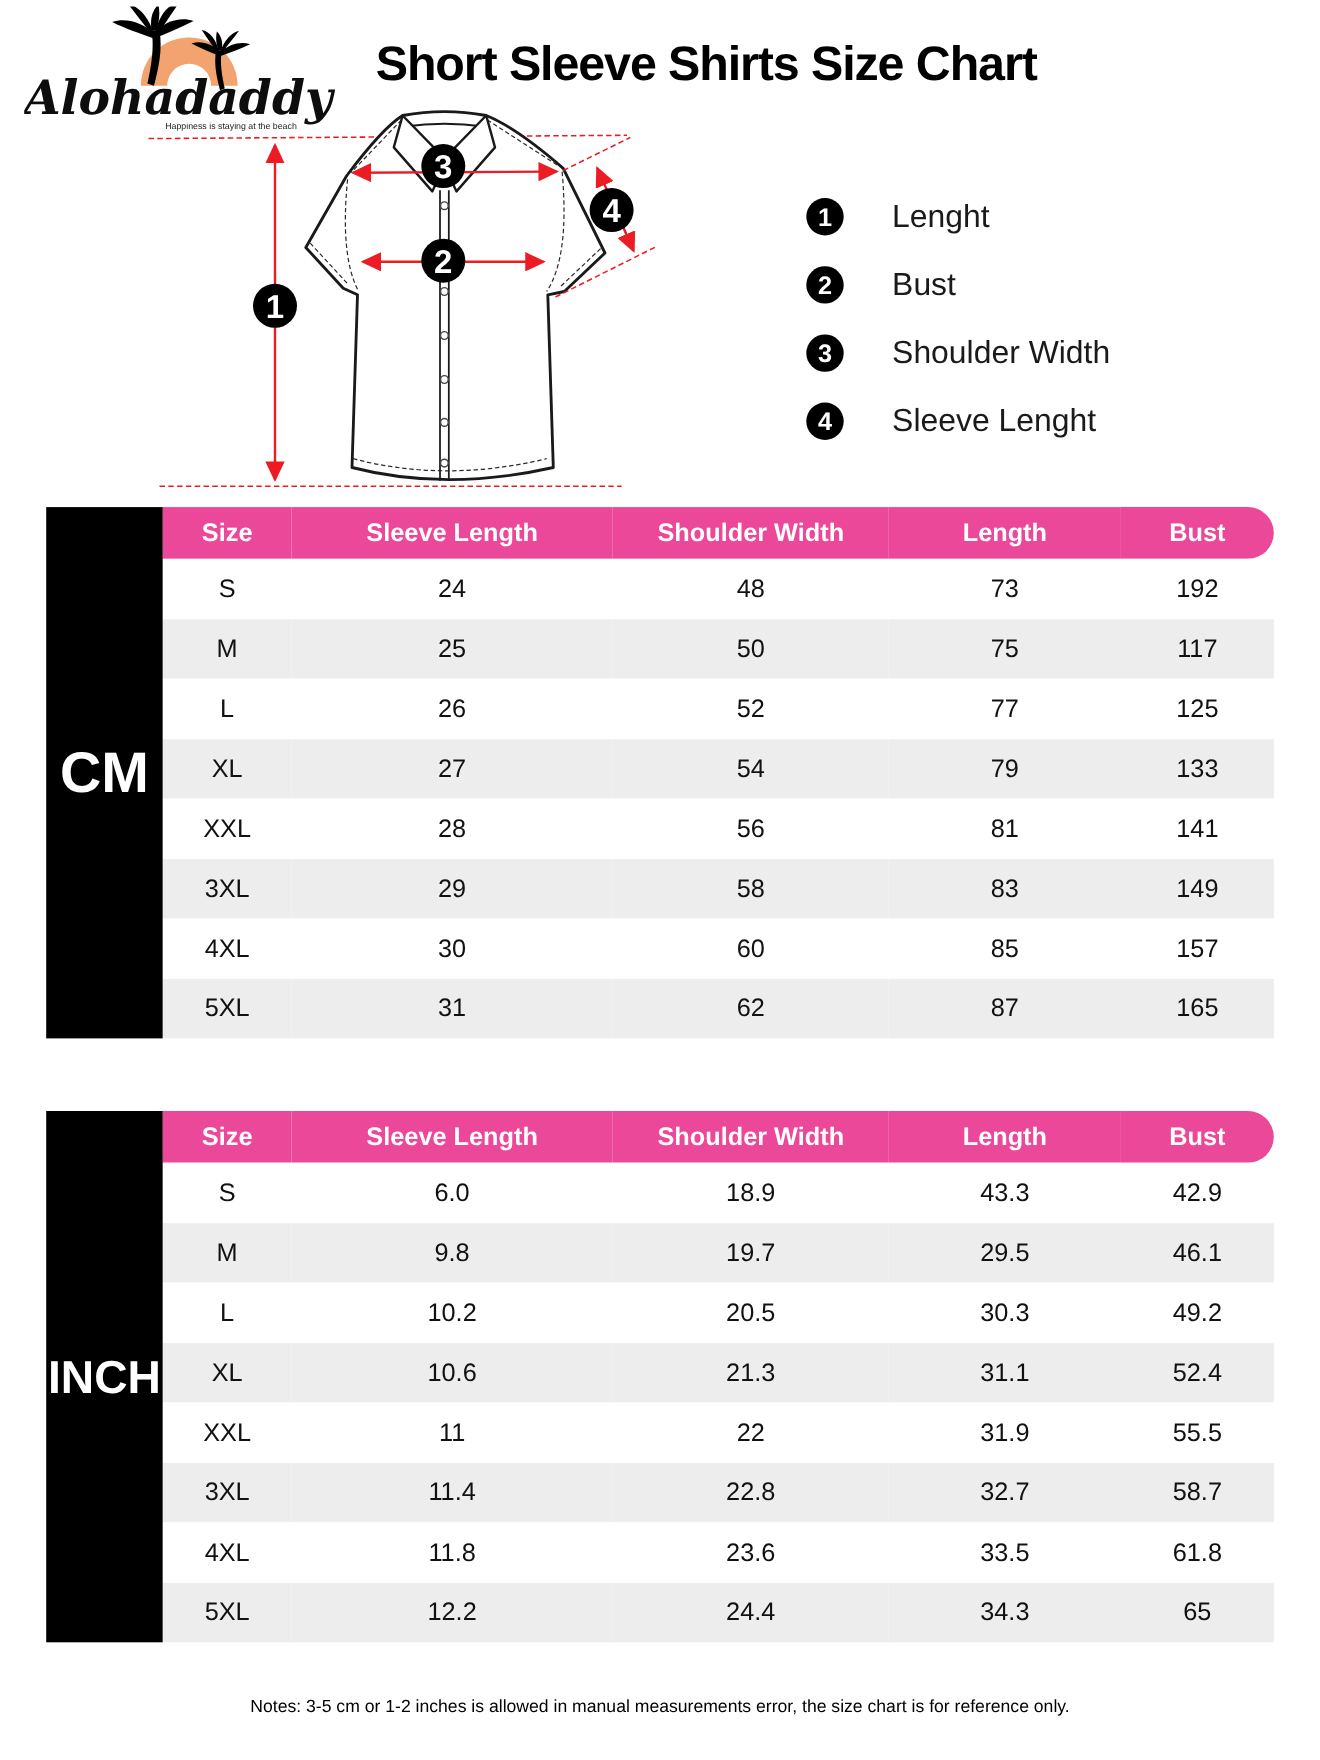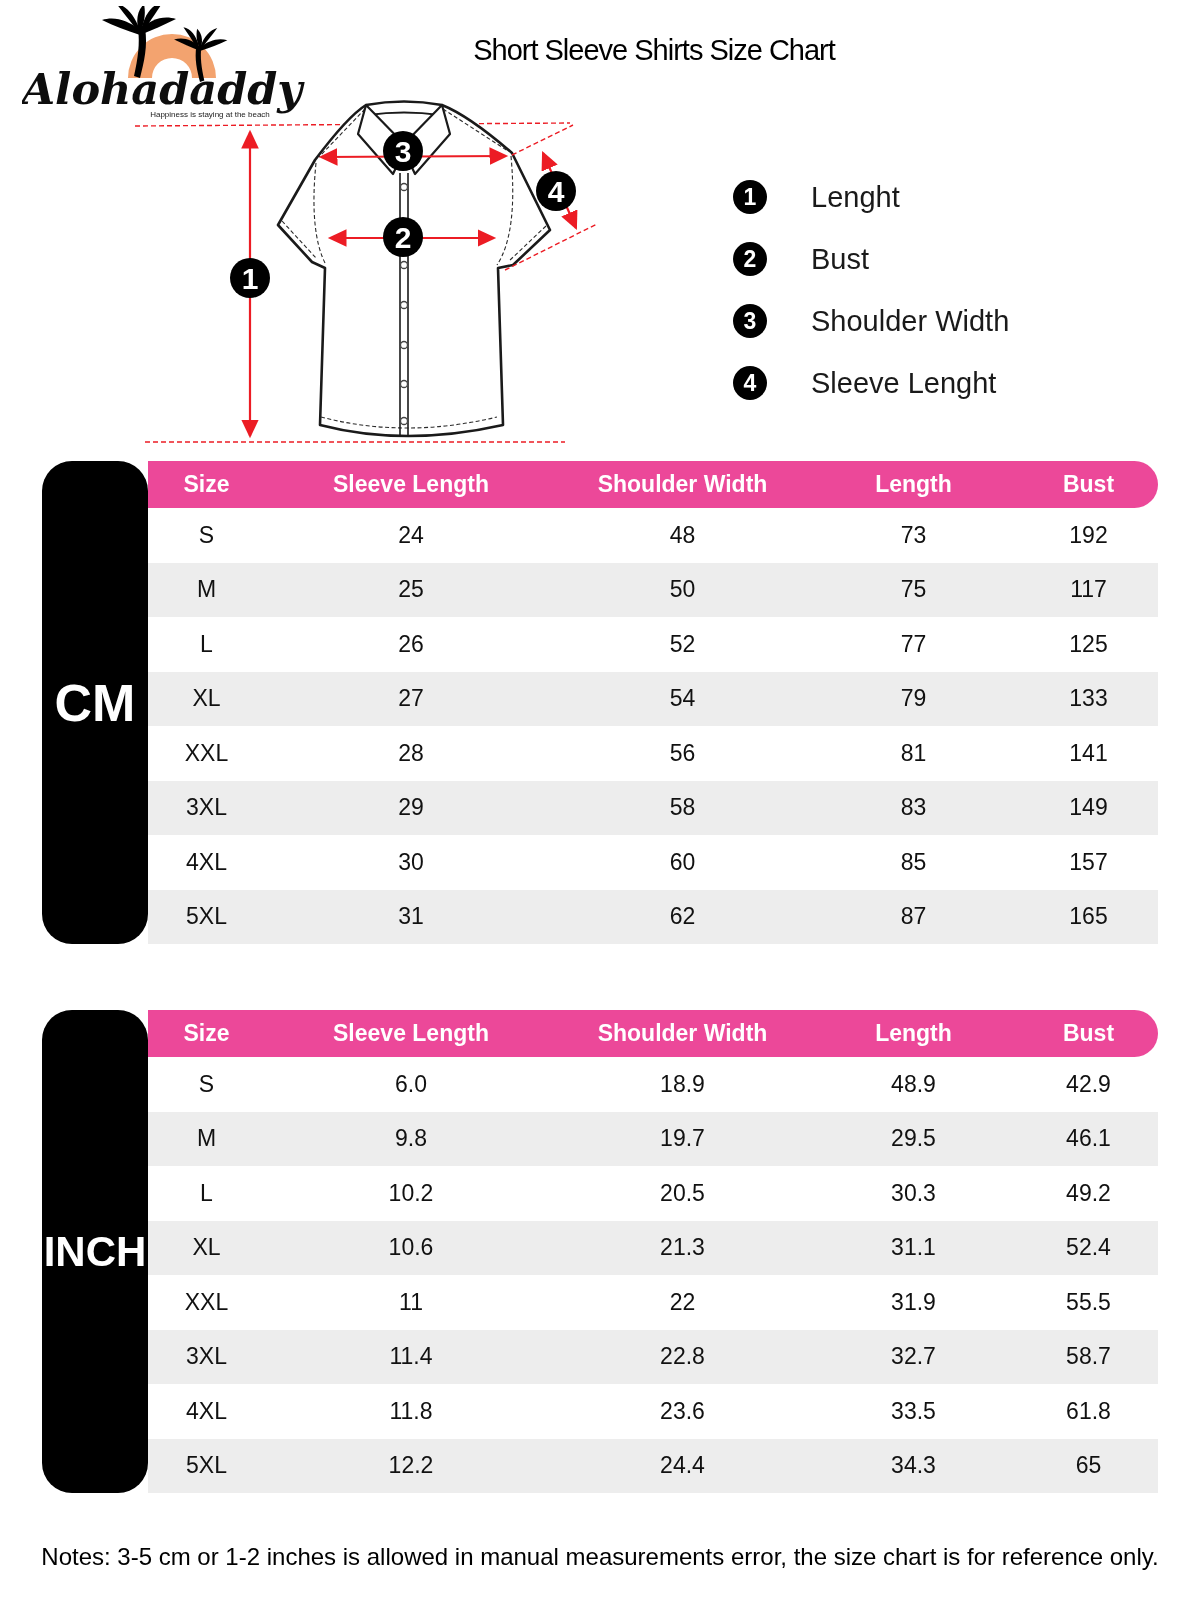--- a/index.html
+++ b/index.html
@@ -1,54 +1,54 @@
 <!DOCTYPE html>
 <html><head>
 <meta charset="utf-8">
 <style>
   html,body{margin:0;padding:0;background:#fff;}
   .page{position:relative;width:1200px;height:1600px;background:#ffffff;overflow:hidden;
         font-family:"Liberation Sans","DejaVu Sans",sans-serif;color:#000;}
 
   
   .logo-svg{position:absolute;left:22px;top:6px;width:290px;height:118px;}
-  .page-title{position:absolute;left:292px;top:34px;width:724px;text-align:center;
-              font-size:29px;font-weight:normal;letter-spacing:-1px;white-space:nowrap;}
+  .page-title{position:absolute;left:280px;top:34px;width:724px;text-align:center;
+              font-size:44px;font-weight:bold;letter-spacing:-1px;white-space:nowrap;}
 
   
   .diagram-svg{position:absolute;left:115px;top:85px;width:690px;height:370px;}
 
   
   .legend{position:absolute;left:733px;top:180px;display:flex;flex-direction:column;gap:28px;}
   .legend-item{display:flex;align-items:center;gap:16px;}
   .legend-num{width:34px;height:34px;border-radius:50%;background:#000;color:#fff;
               display:flex;align-items:center;justify-content:center;
               font-size:23px;font-weight:bold;flex:0 0 34px;}
   .legend-label{font-size:29px;color:#1a1a1a;margin-left:28px;}
 
   
   .size-table{position:absolute;left:42px;width:1116px;display:grid;
               grid-template-columns:106px 117px 292px 251px 211px 139px;
               grid-template-rows:47px repeat(8,54.5px);}
   .size-table.cm{top:461px;}
   .size-table.inch{top:1010px;}
   .unit-cell{grid-column:1;grid-row:1 / span 9;background:#000;color:#fff;
              display:flex;align-items:center;justify-content:center;
-             font-weight:bold;font-size:52px;letter-spacing:0px;border-radius:30px;}
+             font-weight:bold;font-size:52px;letter-spacing:0px;}
   .unit-cell.small{font-size:42px;}
   .hcell{background:#ec4899;color:#fff;display:flex;align-items:center;justify-content:center;
          font-weight:bold;font-size:23px;}
   .hcell.hlast{border-top-right-radius:24px;border-bottom-right-radius:24px;}
   .cell{display:flex;align-items:center;justify-content:center;font-size:23px;color:#111;
         background:#fff;}
   .cell.stripe{background:#ededed;}
 
   
   .note{position:absolute;left:0;top:1543px;width:1200px;text-align:center;
-        font-size:24px;color:#000;}
+        font-size:16px;color:#000;}
 </style>
 </head>
 <body>
 
 <div class="page">
 
   <svg class="logo-svg" viewBox="0 0 290 118">
     <path d="M106,72 A44,44 0 0 1 194,72 L170,72 A20,20 0 0 0 130,72 Z" fill="#F3A36F"></path>
 
     <g fill="#000">
@@ -213,21 +213,21 @@
   <div class="size-table inch">
       <div class="unit-cell small">INCH</div>
       <div class="hcell">Size</div>
       <div class="hcell">Sleeve Length</div>
       <div class="hcell">Shoulder Width</div>
       <div class="hcell">Length</div>
       <div class="hcell hlast">Bust</div>
       <div class="cell">S</div>
       <div class="cell">6.0</div>
       <div class="cell">18.9</div>
-      <div class="cell">48.9</div>
+      <div class="cell">43.3</div>
       <div class="cell">42.9</div>
       <div class="cell stripe">M</div>
       <div class="cell stripe">9.8</div>
       <div class="cell stripe">19.7</div>
       <div class="cell stripe">29.5</div>
       <div class="cell stripe">46.1</div>
       <div class="cell">L</div>
       <div class="cell">10.2</div>
       <div class="cell">20.5</div>
       <div class="cell">30.3</div>

